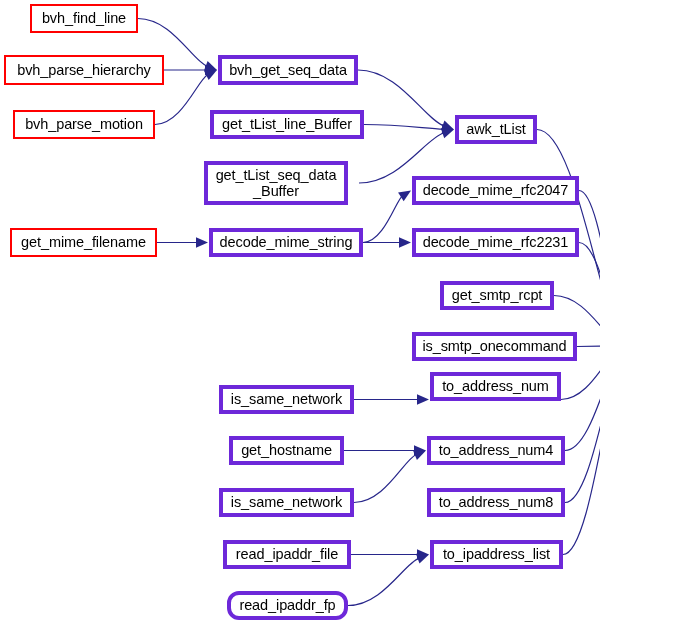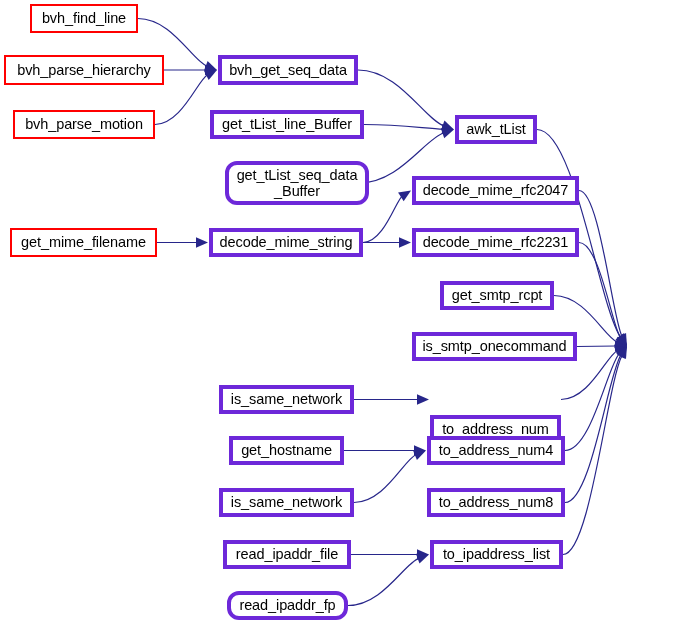--- a/index.html
+++ b/index.html
@@ -9,21 +9,20 @@
   }
   body {
     font-family: "Liberation Sans", sans-serif;
   }
   #callgraph {
     position: relative;
     width: 600px;
     height: 627px;
     background: #ffffff;
     overflow: hidden;
-    padding-left: 28px;
   }
   #edge-layer {
     position: absolute;
     left: 0;
     top: 0;
     width: 681px;
     height: 627px;
     pointer-events: none;
   }
   .node {
@@ -103,32 +102,32 @@
       <path d="M563,554.5 C590.3,554.5 607.2,383.53 622.1004861030451,355.2868058865008" fill="none" stroke="#27268a" stroke-width="1.2"></path>
       <polygon points="627,346 625.9997356044139,359.03991837163574 616.8013754882606,354.1870665117947" fill="#27268a"></polygon>
     </svg>
   <div id="node-layer">
       <div class="node highlight" style="left: 30px; top: 4px; width: 108px; height: 29px;"><span>bvh_find_line</span></div>
       <div class="node highlight" style="left: 4px; top: 55px; width: 160px; height: 30px;"><span>bvh_parse_hierarchy</span></div>
       <div class="node highlight" style="left: 13px; top: 110px; width: 142px; height: 29px;"><span>bvh_parse_motion</span></div>
       <div class="node highlight" style="left: 10px; top: 228px; width: 147px; height: 29px;"><span>get_mime_filename</span></div>
       <div class="node" style="left: 218px; top: 55px; width: 140px; height: 30px;"><span>bvh_get_seq_data</span></div>
       <div class="node" style="left: 210px; top: 110px; width: 154px; height: 29px;"><span>get_tList_line_Buffer</span></div>
-      <div class="node" style="left: 225px; top: 161px; width: 144px; height: 44px; border-radius: 12px;"><span>get_tList_seq_data
+      <div class="node" style="left: 204px; top: 161px; width: 144px; height: 44px;"><span>get_tList_seq_data
 _Buffer</span></div>
       <div class="node" style="left: 209px; top: 228px; width: 154px; height: 29px;"><span>decode_mime_string</span></div>
       <div class="node" style="left: 219px; top: 385px; width: 135px; height: 29px;"><span>is_same_network</span></div>
       <div class="node" style="left: 229px; top: 436px; width: 115px; height: 29px;"><span>get_hostname</span></div>
       <div class="node" style="left: 219px; top: 488px; width: 135px; height: 29px;"><span>is_same_network</span></div>
       <div class="node" style="left: 223px; top: 540px; width: 128px; height: 29px;"><span>read_ipaddr_file</span></div>
       <div class="node" style="left: 227px; top: 591px; width: 121px; height: 29px; border-radius: 12px;"><span>read_ipaddr_fp</span></div>
       <div class="node" style="left: 455px; top: 115px; width: 82px; height: 29px;"><span>awk_tList</span></div>
       <div class="node" style="left: 412px; top: 176px; width: 167px; height: 29px;"><span>decode_mime_rfc2047</span></div>
       <div class="node" style="left: 412px; top: 228px; width: 167px; height: 29px;"><span>decode_mime_rfc2231</span></div>
       <div class="node" style="left: 440px; top: 281px; width: 114px; height: 29px;"><span>get_smtp_rcpt</span></div>
       <div class="node" style="left: 412px; top: 332px; width: 165px; height: 29px;"><span>is_smtp_onecommand</span></div>
-      <div class="node" style="left: 430px; top: 372px; width: 131px; height: 29px; margin-top: 43px;"><span>to_address_num</span></div>
+      <div class="node" style="left: 430px; top: 372px; width: 131px; height: 29px;"><span>to_address_num</span></div>
       <div class="node" style="left: 427px; top: 436px; width: 138px; height: 29px;"><span>to_address_num4</span></div>
       <div class="node" style="left: 427px; top: 488px; width: 138px; height: 29px; text-align: right;"><span>to_address_num8</span></div>
       <div class="node" style="left: 430px; top: 540px; width: 133px; height: 29px;"><span>to_ipaddress_list</span></div>
       <div class="node current" style="left: 628px; top: 331px; width: 47px; height: 30px;"><span>awk</span></div>
     </div>
 </div>
 
 </body></html>

